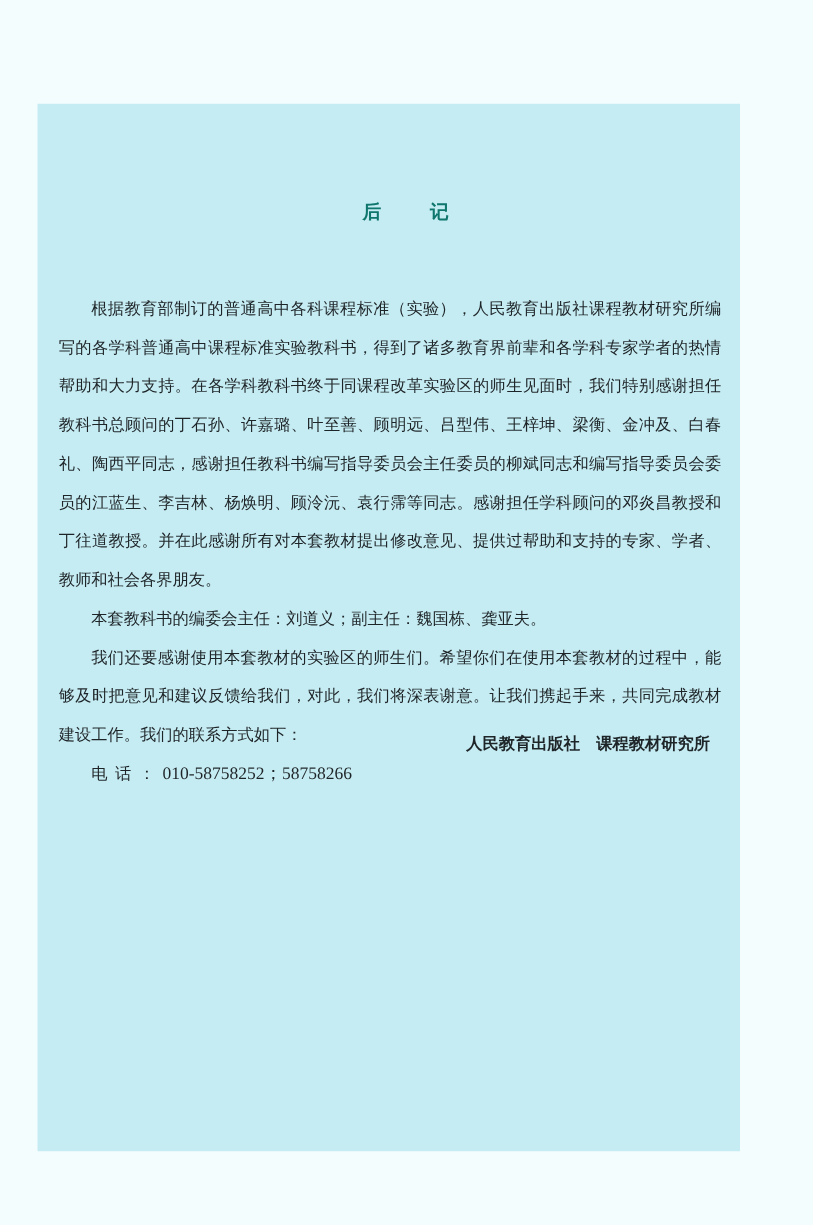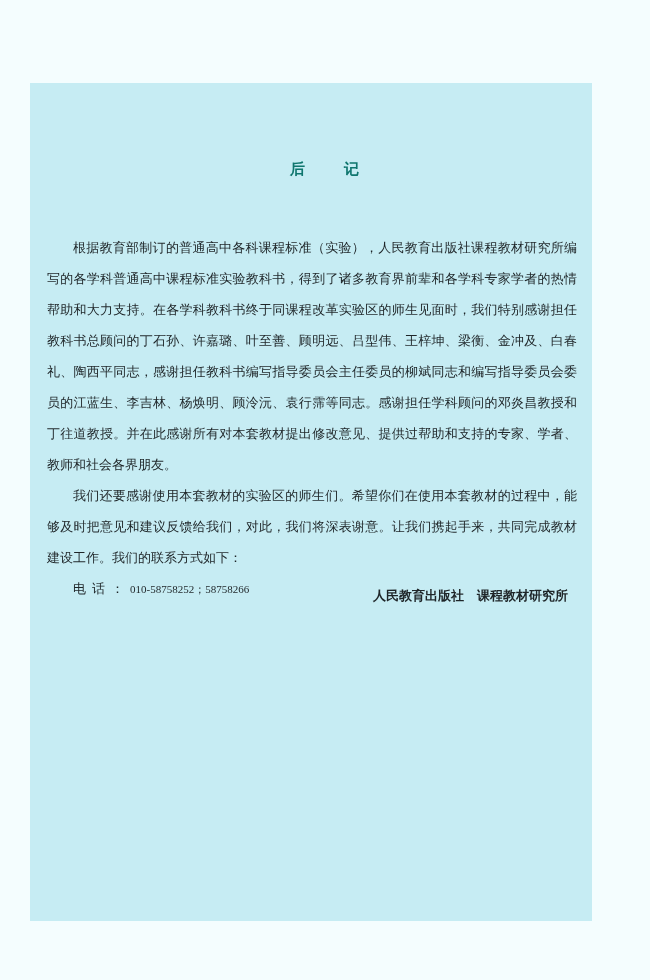--- a/index.html
+++ b/index.html
@@ -21,39 +21,40 @@
     }
     .title span { display: inline-block; }
     .title .gap { width: 38px; }
     .body-text {
       position: absolute; left: 47px; top: 219px; width: 530px;
       font-size: 13px; line-height: 31px; margin-top: 13px;
     }
     .body-text p { margin: 0; text-align: justify; text-indent: 2em; }
     .contact { margin: 0; padding-left: 2em; }
     .contact-label { letter-spacing: 6px; }
-    .latin { font-family: "Liberation Serif", serif; font-size: 11px; }
+    .latin { font-family: "Liberation Serif", serif; font-size: 14px; }
     .signature {
       position: absolute; left: 0; top: 584px; width: 568px;
       text-align: right; font-size: 13px; line-height: 24px;
       font-family: "DejaVu Sans", "Liberation Sans", sans-serif; font-weight: bold;
     }
     .sig2 { letter-spacing: 4.6px; }
   </style>
 </head>
 <body>
 
 <div class="panel"></div>
 
 <h1 class="title">
   <span>后</span><span class="gap"></span><span>记</span>
 </h1>
 
 <div class="body-text">
   <p>根据教育部制订的普通高中各科课程标准（实验），人民教育出版社课程教材研究所编写的各学科普通高中课程标准实验教科书，得到了诸多教育界前辈和各学科专家学者的热情帮助和大力支持。在各学科教科书终于同课程改革实验区的师生见面时，我们特别感谢担任教科书总顾问的丁石孙、许嘉璐、叶至善、顾明远、吕型伟、王梓坤、梁衡、金冲及、白春礼、陶西平同志，感谢担任教科书编写指导委员会主任委员的柳斌同志和编写指导委员会委员的江蓝生、李吉林、杨焕明、顾泠沅、袁行霈等同志。感谢担任学科顾问的邓炎昌教授和丁往道教授。并在此感谢所有对本套教材提出修改意见、提供过帮助和支持的专家、学者、教师和社会各界朋友。</p>
+  <p>本套教科书的编委会主任：刘道义；副主任：魏国栋、龚亚夫。</p>
   <p>我们还要感谢使用本套教材的实验区的师生们。希望你们在使用本套教材的过程中，能够及时把意见和建议反馈给我们，对此，我们将深表谢意。让我们携起手来，共同完成教材建设工作。我们的联系方式如下：</p>
   <div class="contact">
     <span class="contact-label">电话：</span><span class="latin">010-58758252；58758266</span>
   </div>
 </div>
 
 <div class="signature">
   <div>人民教育出版社　课程教材研究所</div>
 </div>
 

